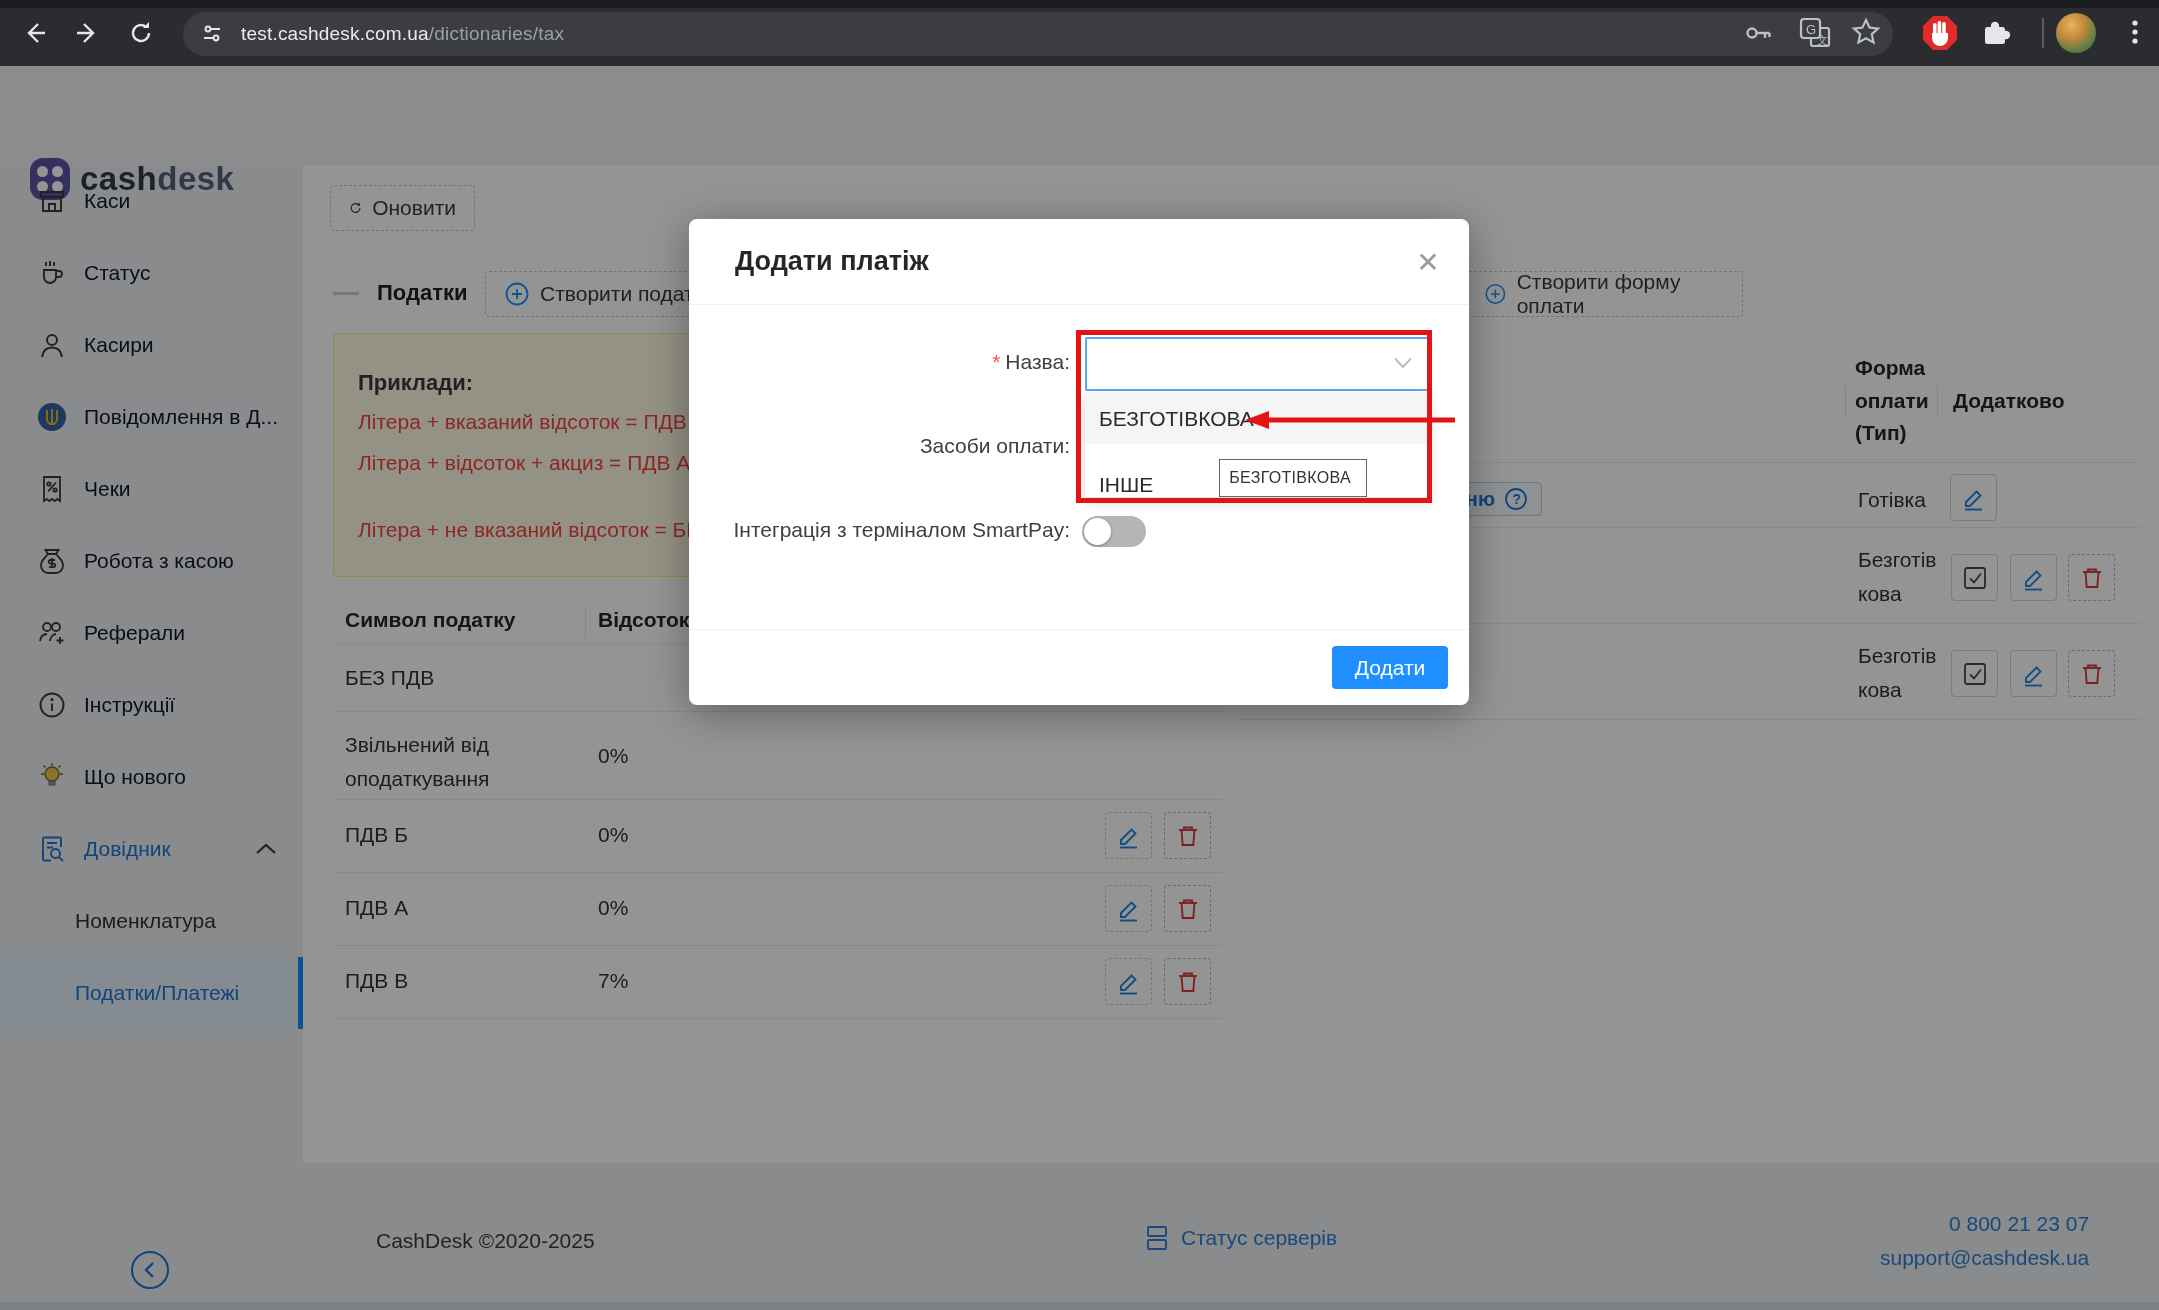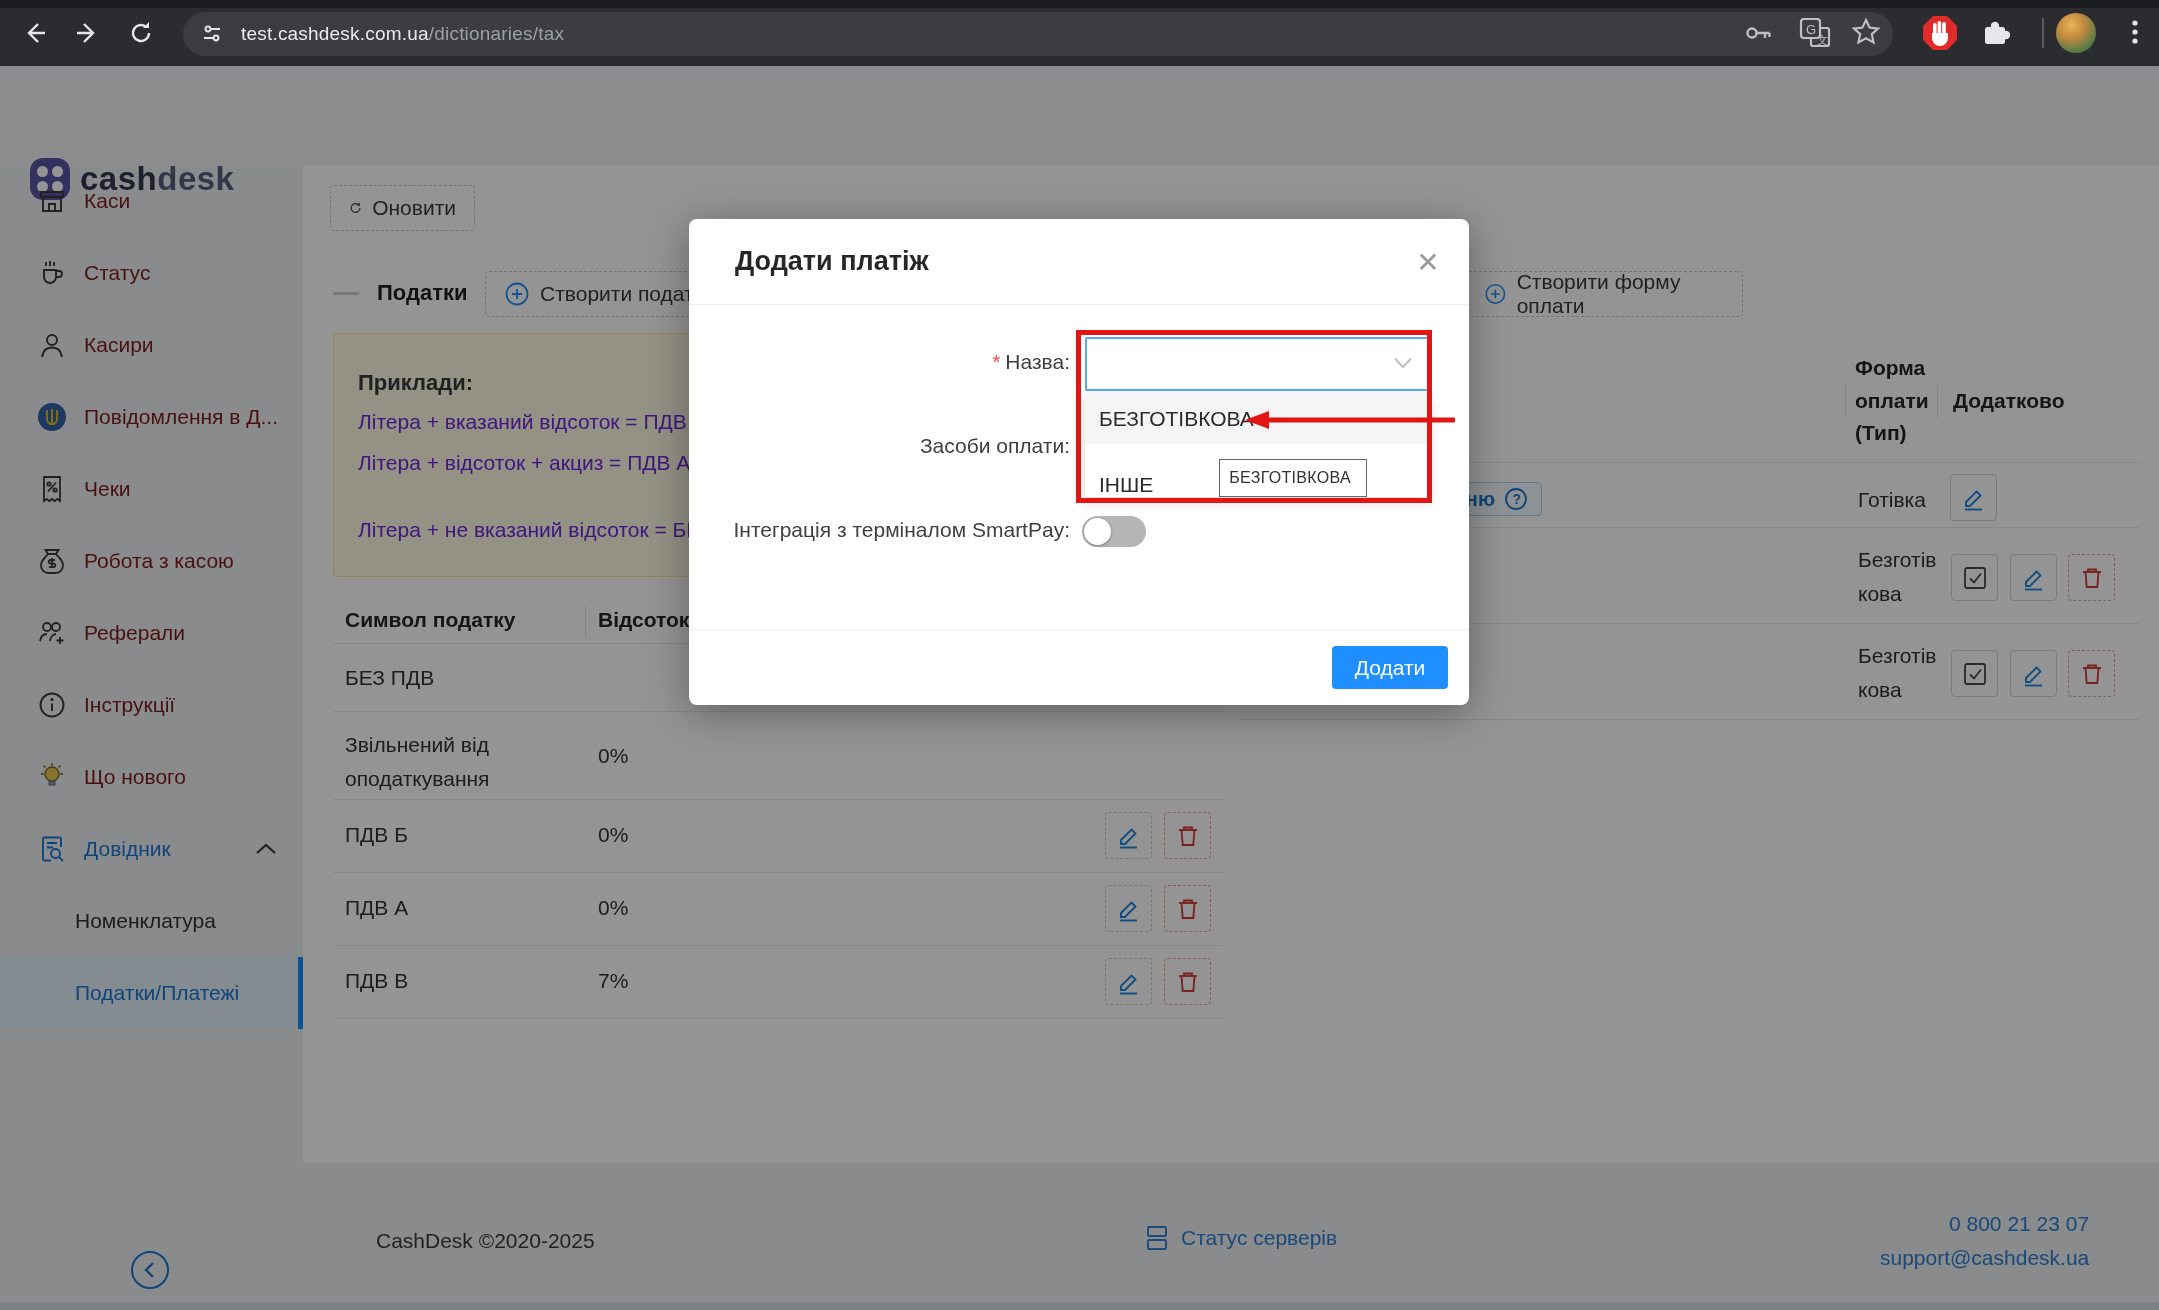--- a/index.html
+++ b/index.html
@@ -24,38 +24,38 @@
   #logo-badge i{width:11px;height:11px;border-radius:50%;background:#fff;}
   #logo-text{font-size:33px;font-weight:bold;color:#323a4e;margin-left:10px;letter-spacing:.5px;}
   #logo-text .desk{color:#55617e;}
   #kep{position:absolute;left:1718px;top:104px;display:flex;align-items:center;gap:8px;color:#1890ff;font-size:21px;}
   #user-chip{position:absolute;left:1820px;top:100px;display:flex;align-items:center;gap:10px;font-size:21px;color:#3a3a3a;}
 
   
   #sidebar{position:absolute;left:0;top:165px;width:303px;}
   .side-item{height:72px;display:flex;align-items:center;cursor:pointer;}
   .side-item .ic{width:32px;margin-left:36px;display:flex;justify-content:center;}
-  .side-item .lbl{margin-left:16px;font-size:21px;color:#7f1d1d;white-space:nowrap;}
+  .side-item .lbl{margin-left:16px;font-size:21px;color:#0f172a;white-space:nowrap;}
   .side-item.blue .lbl{color:#1a77d2;}
   .chev{margin-left:auto;margin-right:26px;}
   .sub-item{height:72px;display:flex;align-items:center;font-size:21px;color:#333;}
   .sub-item .lbl{margin-left:75px;}
   .sub-item.active{background:#e3f1fb;border-right:5px solid #1890ff;}
   .sub-item.active .lbl{color:#1a77d2;}
   #collapse-btn{position:absolute;left:130px;top:1250px;width:40px;height:40px;}
 
   
   #card{position:absolute;left:303px;top:165px;width:1856px;height:998px;background:#ffffff;}
   .dash-btn{position:absolute;display:flex;align-items:center;justify-content:flex-start;gap:10px;
     border:1px dashed #c9c9c9;border-radius:4px;background:#fff;font-size:21px;color:#3a3a3a;padding:0 18px;height:46px;box-sizing:border-box;}
   #tab-dash{position:absolute;left:333px;top:292px;width:26px;height:3px;background:#cfcfcf;}
   #tab-taxes{position:absolute;left:377px;top:280px;font-size:22px;font-weight:bold;color:#1f1f1f;}
   #alert-box{position:absolute;left:333px;top:333px;width:890px;height:244px;background:#fffbe6;border:1px solid #ffe58f;border-radius:4px;box-sizing:border-box;}
   #alert-box .al-title{position:absolute;left:24px;top:36px;font-size:22px;font-weight:bold;color:#3a3a3a;}
-  .al-line{position:absolute;left:24px;font-size:21px;color:#6d28d9;white-space:nowrap;}
+  .al-line{position:absolute;left:24px;font-size:21px;color:#ef4444;white-space:nowrap;}
 
   
   .th{font-size:21px;font-weight:bold;color:#262626;position:absolute;}
   .tline{position:absolute;background:#ededed;height:1px;}
   .vline{position:absolute;background:#e2e2e2;width:1px;}
   .cell{position:absolute;font-size:21px;color:#333;}
   .act-btn{position:absolute;width:47px;height:47px;border-radius:4px;background:#fff;display:flex;align-items:center;justify-content:center;box-sizing:border-box;}
   .act-edit{border:1px dashed #cdcdcd;}
   .act-edit.solid{border:1px solid #d4d4d4;}
   .act-del{border:1px dashed #f1a29d;}

